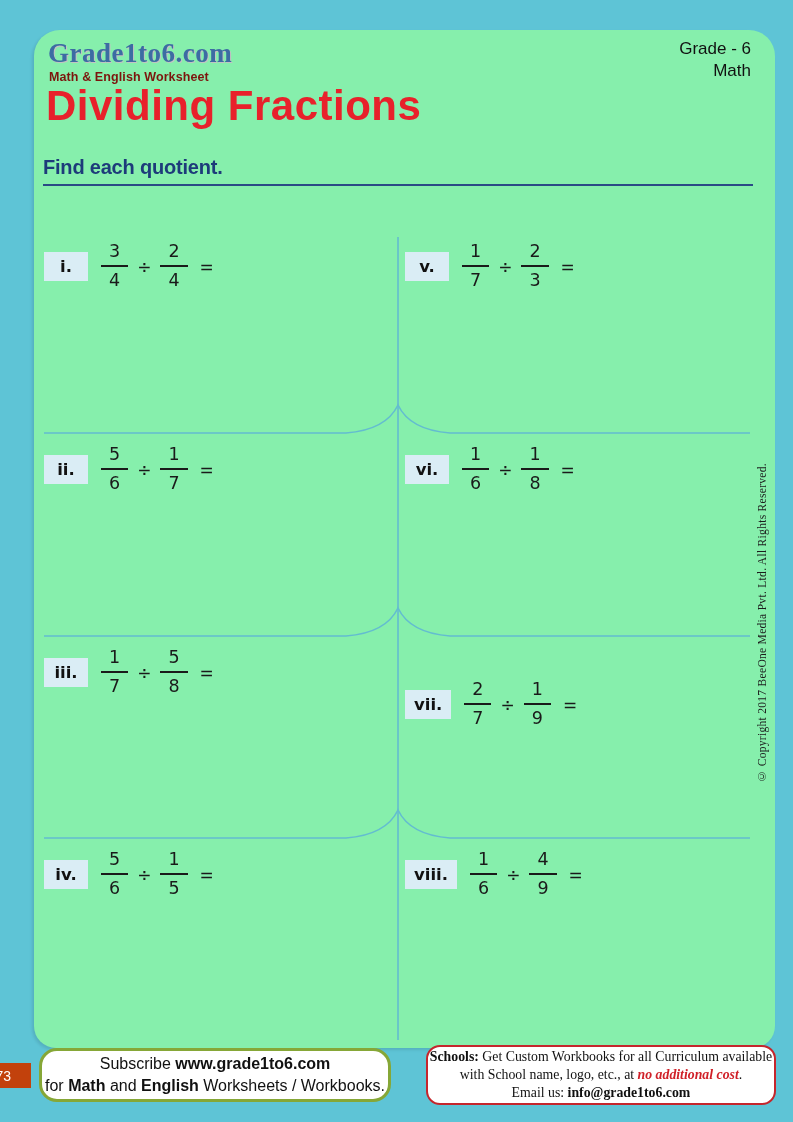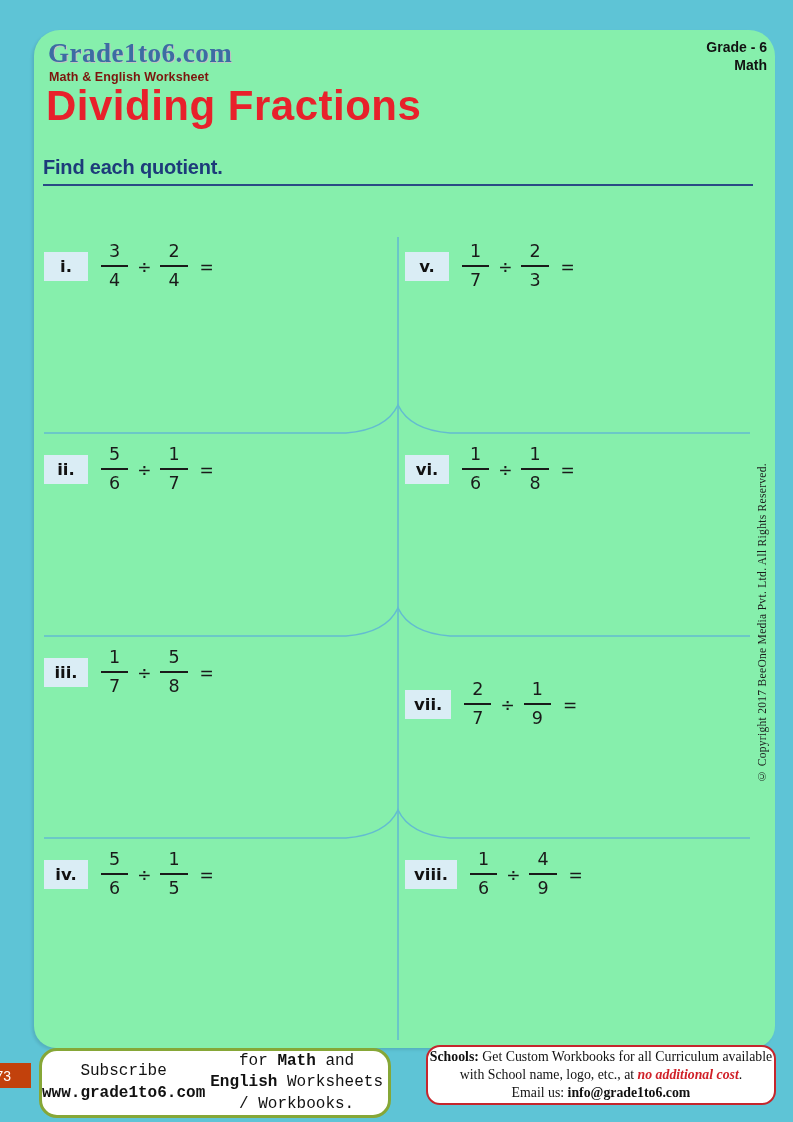--- a/index.html
+++ b/index.html
@@ -20,22 +20,22 @@
     position:absolute;left:14px;top:8px;
     font-family:"Liberation Serif", serif;font-weight:bold;
     font-size:27px;color:#3c6ca3;text-shadow:1px 1px 0 #c3c3c3;
     letter-spacing:0.5px;
   }
   .tagline{
     position:absolute;left:15px;top:40px;
     font-size:12.5px;font-weight:bold;color:#7c150d;letter-spacing:0.1px;
   }
   .grade-block{
-    position:absolute;right:8px;top:8px;text-align:right;
-    font-size:14px;font-weight:bold;color:#111;line-height:1.3;
+    position:absolute;right:24px;top:8px;text-align:right;
+    font-size:17px;font-weight:normal;color:#111;line-height:1.3;
   }
   
   .title{
     position:absolute;left:12px;top:52px;
     font-size:42px;font-weight:bold;color:#e8212b;letter-spacing:0.5px;
   }
   .instruction{
     position:absolute;left:9px;top:126px;
     font-size:20px;font-weight:bold;color:#1d3b7a;letter-spacing:-0.2px;
   }
@@ -73,25 +73,25 @@
     white-space:nowrap;letter-spacing:0.3px;
   }
   
   .page-badge{
     position:absolute;left:0;top:1063px;width:31px;height:25px;
     background:#c2410c;color:#fff;font-size:14px;
     display:flex;align-items:center;justify-content:flex-end;
     padding-right:20px;box-sizing:border-box;
   }
   .subscribe-box{
-    position:absolute;left:39px;top:1048px;width:352px;height:70px;
+    position:absolute;left:39px;top:1048px;width:352px;height:54px;
     background:#fff;border:3px solid #86a737;border-radius:18px;
-    box-sizing:border-box;display:flex;flex-direction:row;
+    box-sizing:border-box;display:flex;flex-direction:column;
     align-items:center;justify-content:center;
-    font-family:Liberation Mono, monospace;font-size:16px;color:#111;
+    font-family:Liberation Sans, sans-serif;font-size:16px;color:#111;
     line-height:1.35;text-align:center;
   }
   .schools-box{
     position:absolute;left:408px;top:1045px;width:350px;height:60px;
     background:#fff;border:2px solid #c5262c;border-radius:14px;
     box-sizing:border-box;display:flex;flex-direction:column;
     align-items:center;justify-content:center;
     font-family:"Liberation Serif", serif;font-size:13.8px;color:#111;
     line-height:1.32;text-align:center;margin-left:18px;
   }

